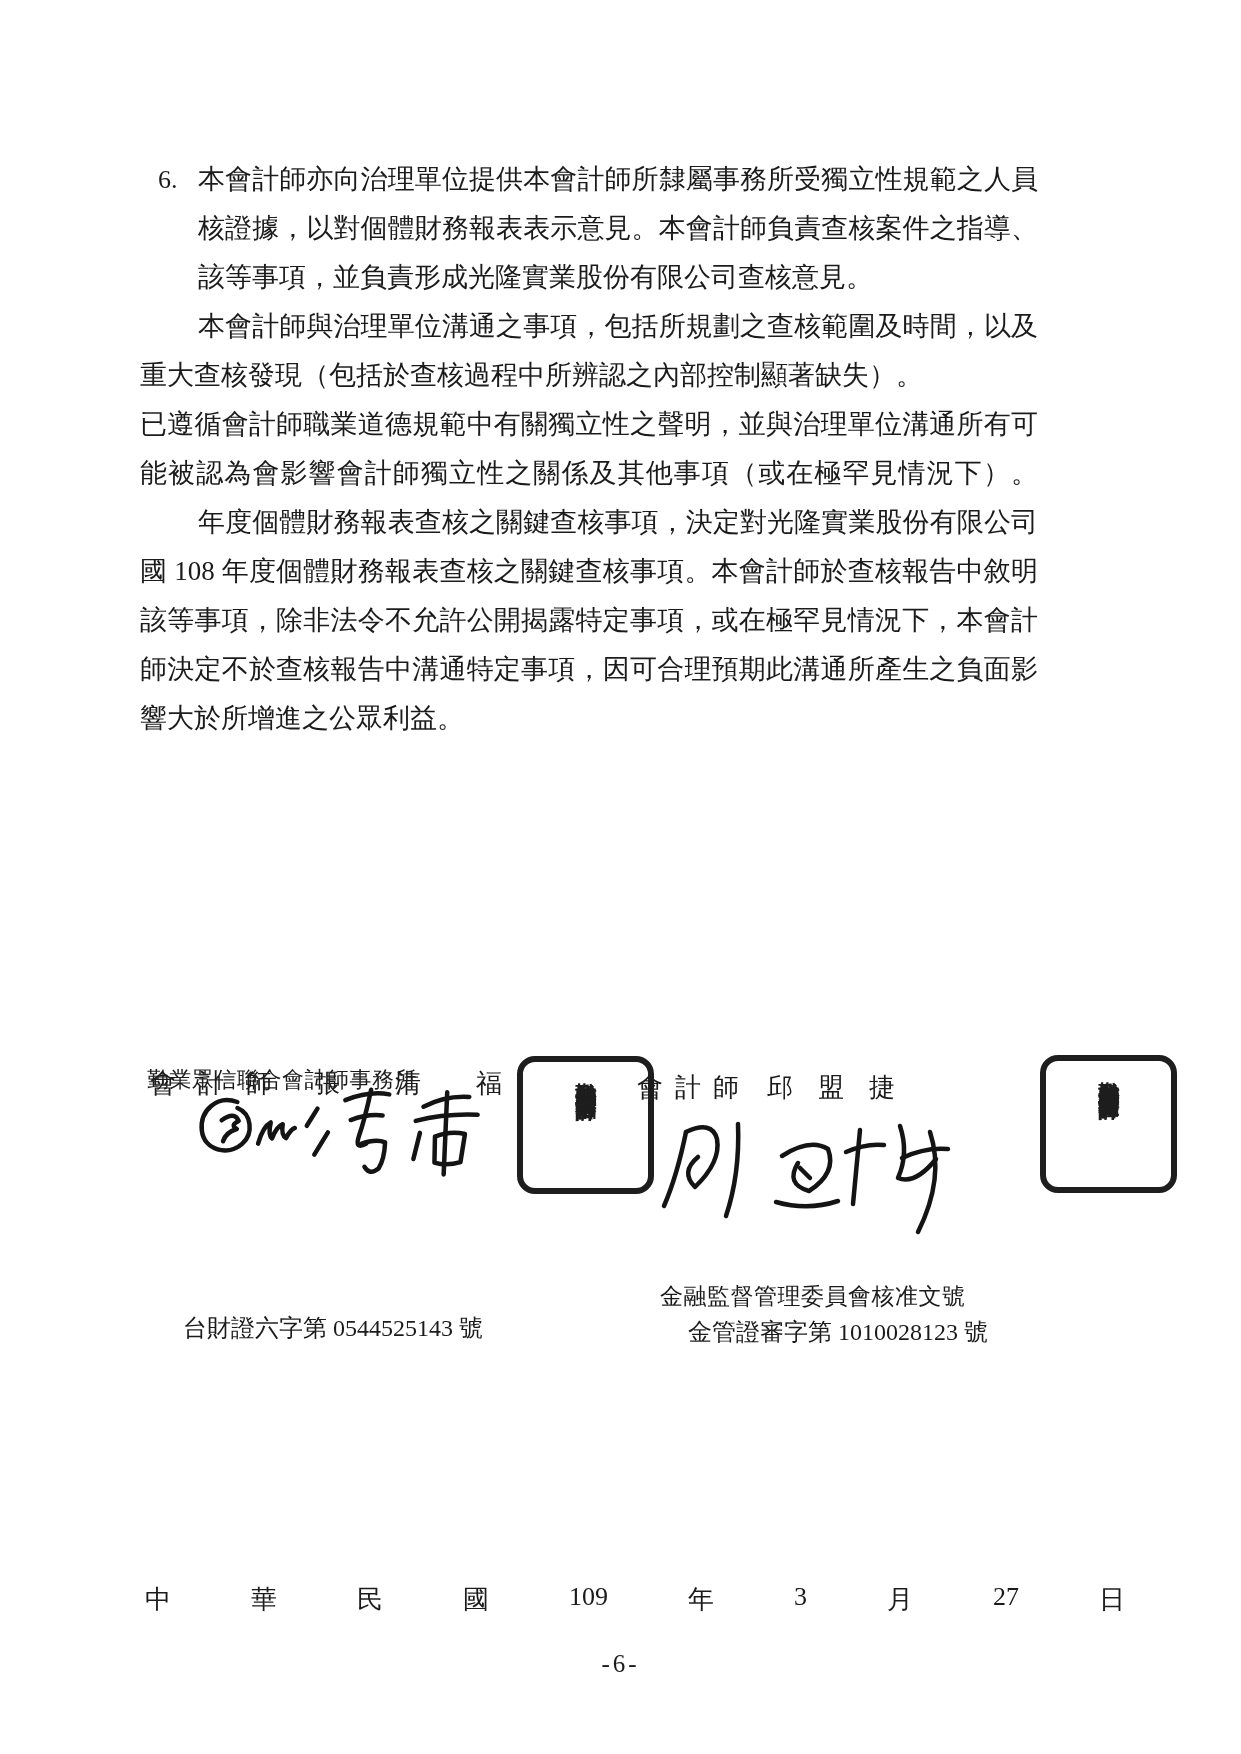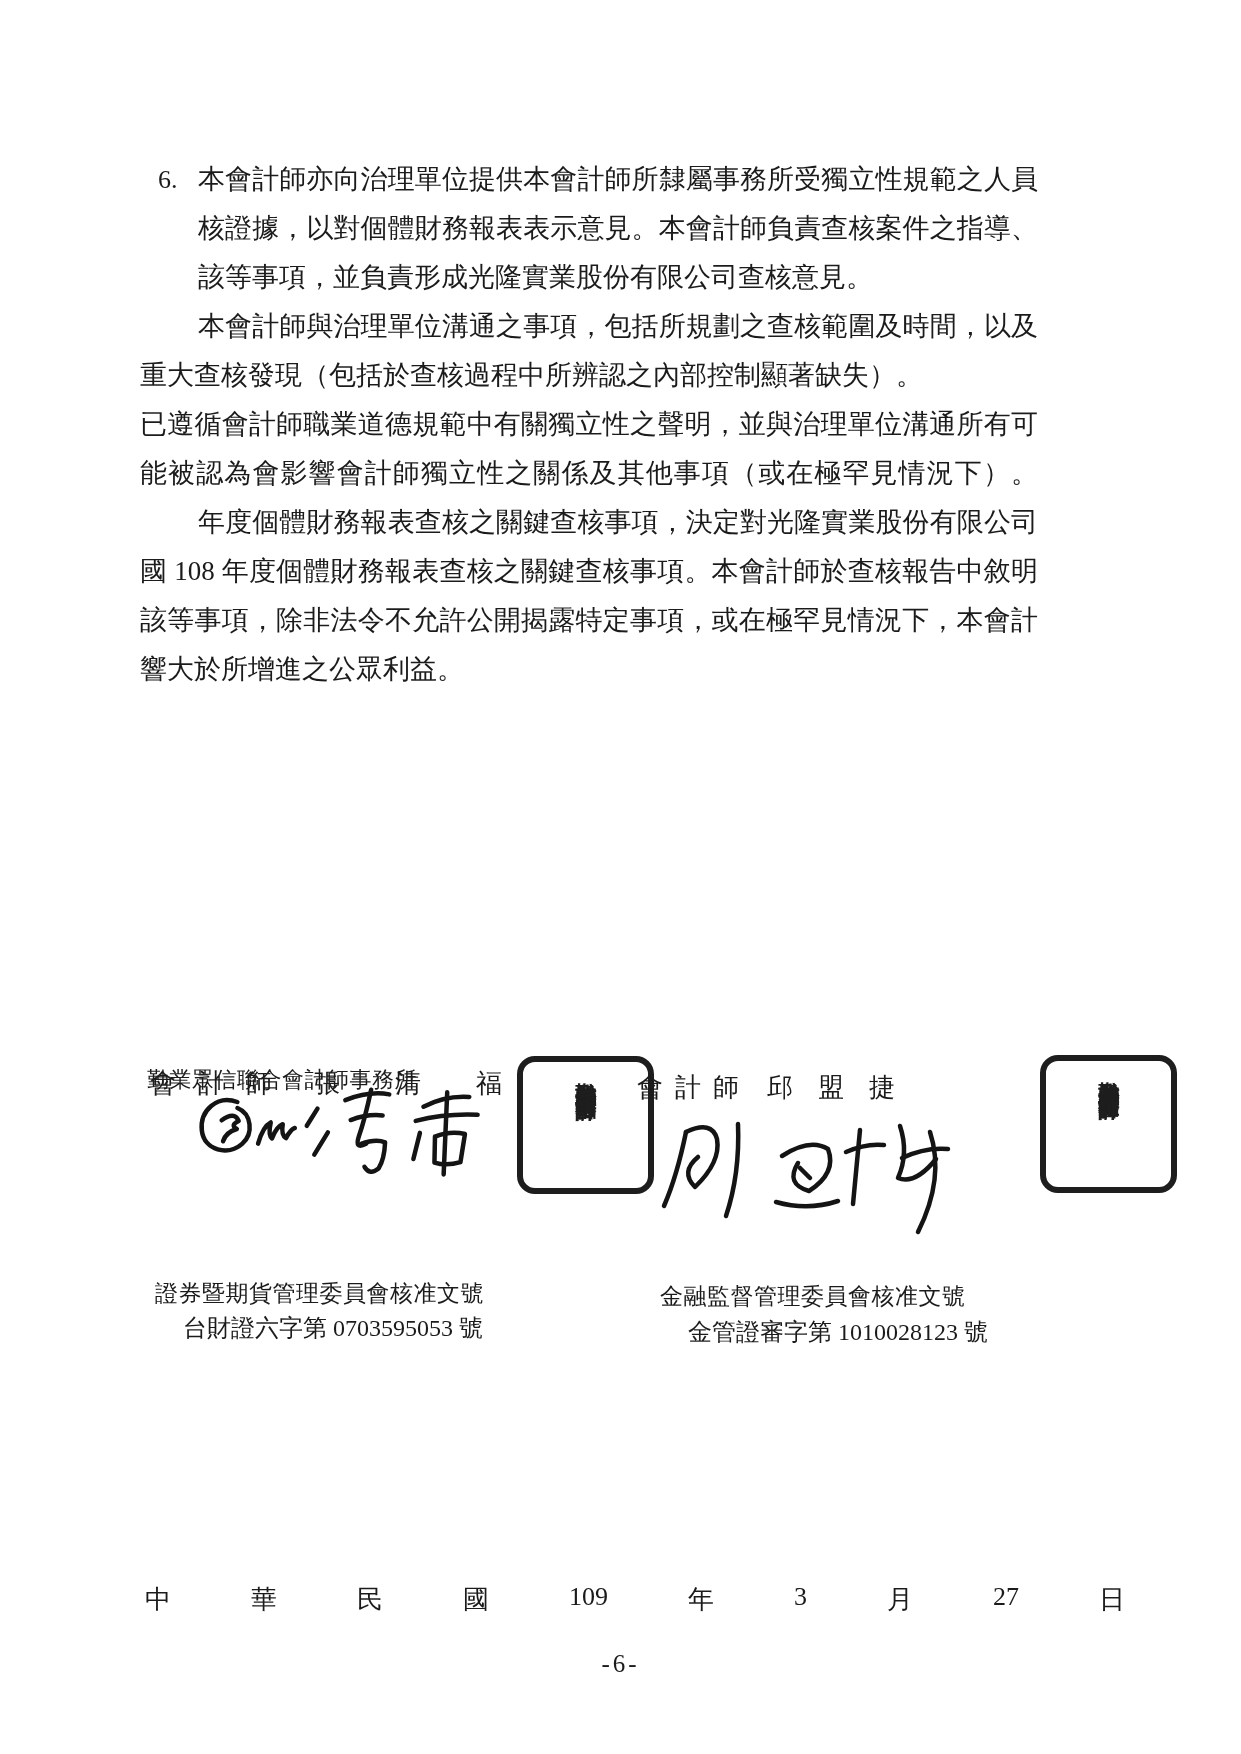--- a/index.html
+++ b/index.html
@@ -63,20 +63,21 @@
     <div class="bline hang j">本會計師亦向治理單位提供本會計師所隸屬事務所受獨立性規範之人員</div>
     <div class="bline hang j">核證據，以對個體財務報表表示意見。本會計師負責查核案件之指導、</div>
     <div class="bline hang">該等事項，並負責形成光隆實業股份有限公司查核意見。</div>
     <div class="bline ind j">本會計師與治理單位溝通之事項，包括所規劃之查核範圍及時間，以及</div>
     <div class="bline">重大查核發現（包括於查核過程中所辨認之內部控制顯著缺失）。</div>
     <div class="bline j">已遵循會計師職業道德規範中有關獨立性之聲明，並與治理單位溝通所有可</div>
     <div class="bline j">能被認為會影響會計師獨立性之關係及其他事項（或在極罕見情況下）。</div>
     <div class="bline ind j">年度個體財務報表查核之關鍵查核事項，決定對光隆實業股份有限公司民</div>
     <div class="bline j">國 108 年度個體財務報表查核之關鍵查核事項。本會計師於查核報告中敘明</div>
     <div class="bline j">該等事項，除非法令不允許公開揭露特定事項，或在極罕見情況下，本會計</div>
+    <div class="bline j">師決定不於查核報告中溝通特定事項，因可合理預期此溝通所產生之負面影</div>
     <div class="bline">響大於所增進之公眾利益。</div>
   </div>
 
   <div class="firm-name">勤業眾信聯合會計師事務所</div>
 
   <div class="acct-row row1">
     <div class="grp t">
       <span>會</span>
       <span>計</span>
       <span>師</span>
@@ -133,22 +134,21 @@
     <path d="M194,42 q20,-9 38,-7"></path>
     <path d="M248,16 q9,27 -2,52 q17,7 38,-19"></path>
     <path d="M250,48 q23,-11 46,-9"></path>
     <path d="M278,22 q15,46 -12,100"></path>
   </svg>
 
   <div class="seal seal2">
     <div class="seal-text">勤業眾信聯合會計師事務所邱盟捷會計師</div>
   </div>
 
-  <div class="appr-header a0h">證券暨期貨管理委員會核准文號</div>
-  <div class="appr-number a0n">台財證六字第 0703595053 號</div>
+  <div class="appr-number a0n">台財證六字第 0544525143 號</div>
   <div class="appr-header a1h">金融監督管理委員會核准文號</div>
   <div class="appr-number a1n">金管證審字第 1010028123 號</div>
 
   <div class="date-row">
     <span>中</span>
     <span>華</span>
     <span>民</span>
     <span>國</span>
     <span>109</span>
     <span>年</span>

